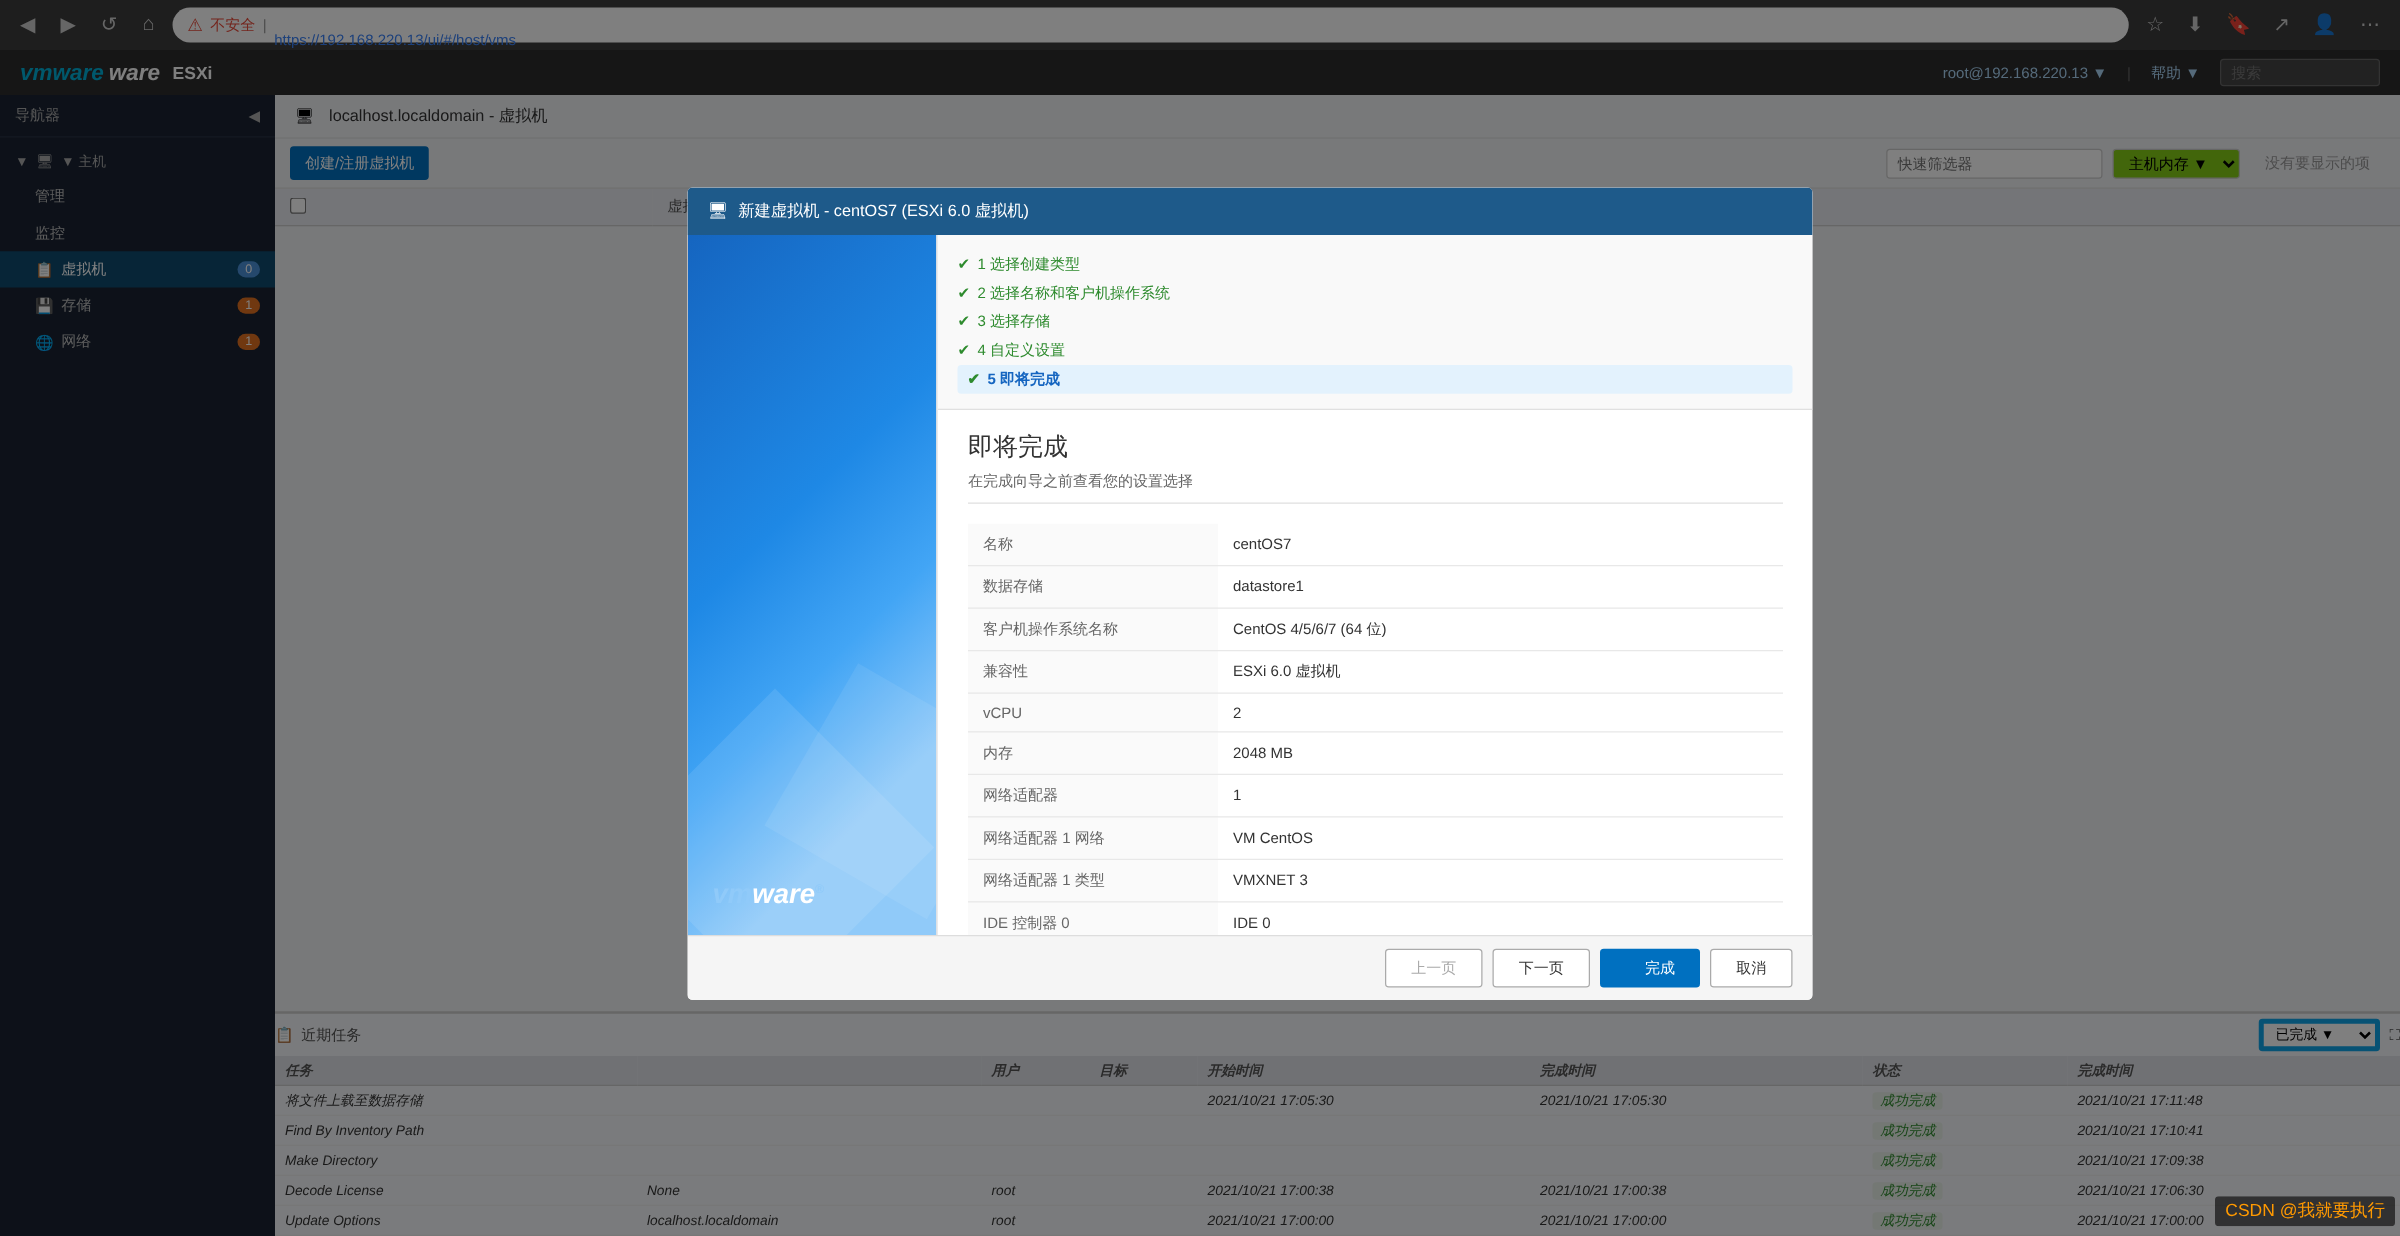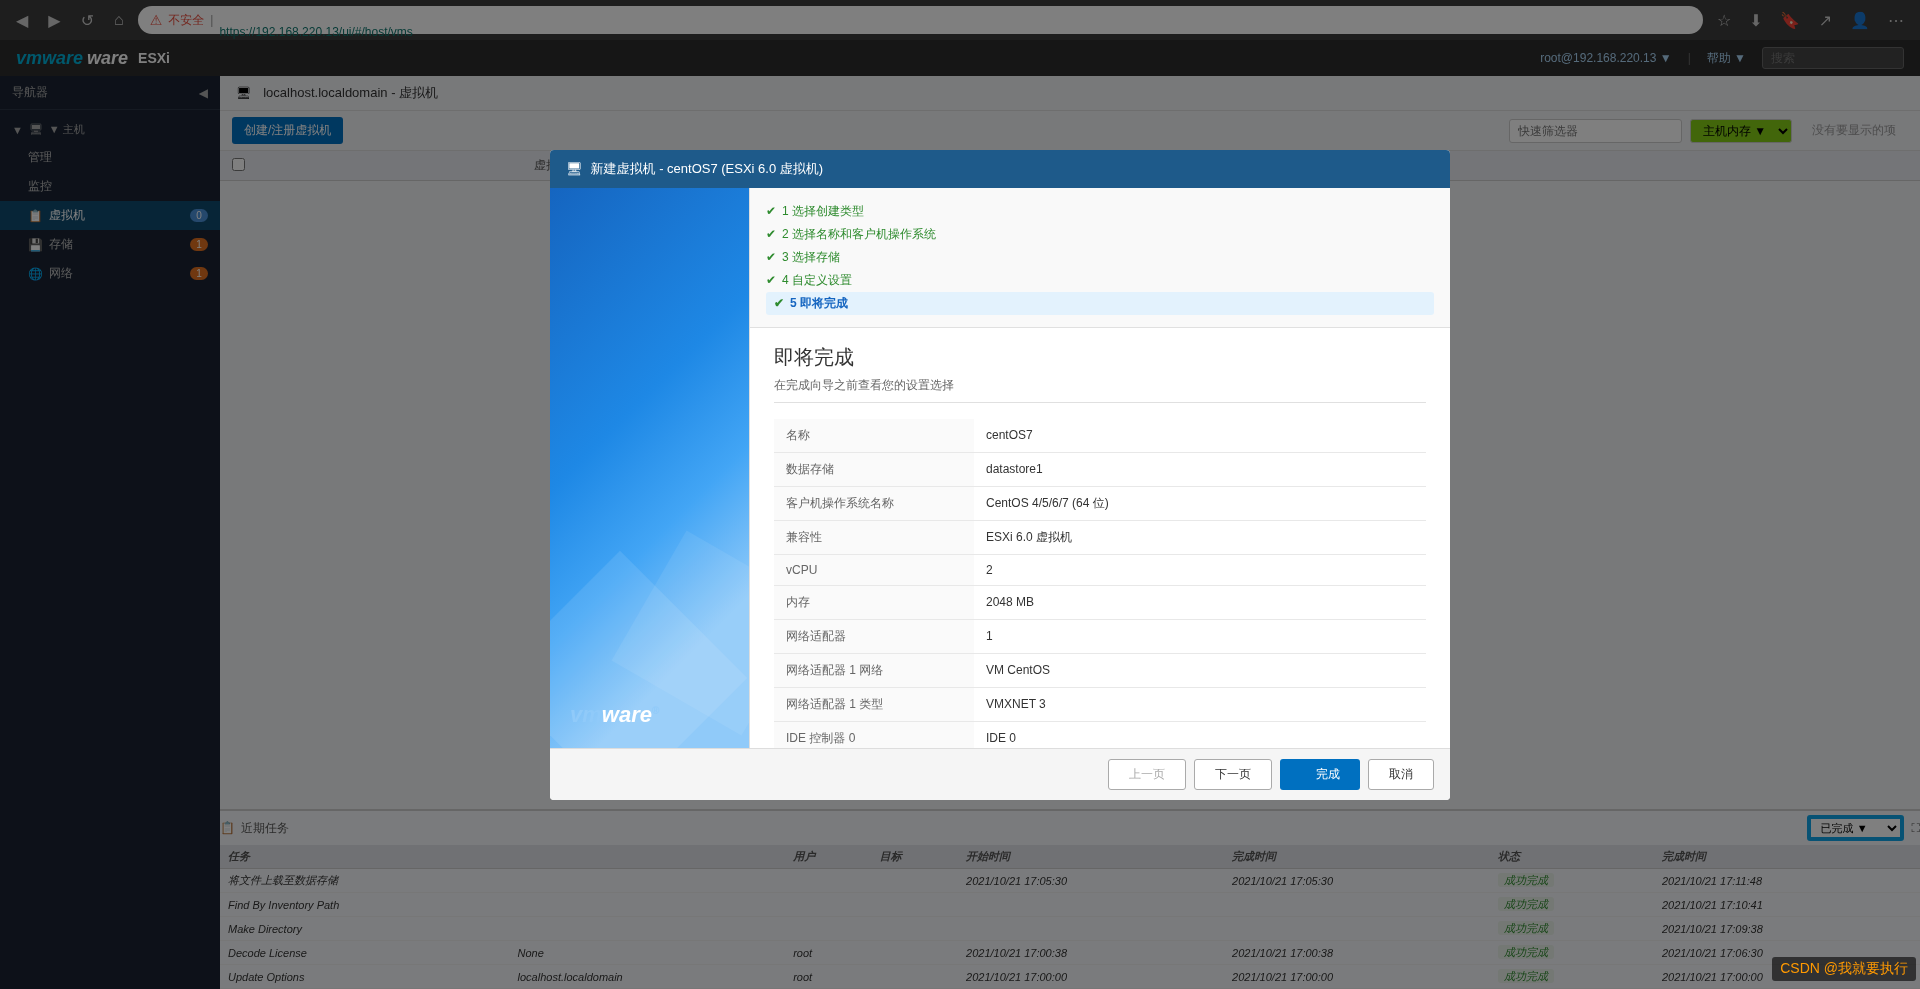--- a/index.html
+++ b/index.html
@@ -27,21 +27,21 @@
       border-radius: 20px;
       height: 28px;
       display: flex;
       align-items: center;
       padding: 0 12px;
       gap: 6px;
       font-size: 12px;
     }
     .browser-address-bar .warning-icon { color: #e74c3c; font-size: 14px; }
     .browser-address-bar .separator { color: #999; }
-    .browser-address-text { color: #0f766e; flex: 1; margin-top: 24px; }
+    .browser-address-text { color: #3b82f6; flex: 1; margin-top: 24px; }
     .browser-actions {
       display: flex;
       gap: 6px;
       align-items: center;
     }
     .browser-action-btn {
       color: #ccc;
       font-size: 16px;
       cursor: pointer;
       padding: 4px 6px;
@@ -71,21 +71,21 @@
       color: #ccc;
       font-size: 12px;
     }
     .esxi-header-right .search-box {
       background: #444;
       border: 1px solid #666;
       border-radius: 3px;
       padding: 3px 24px 3px 8px;
       color: #22c55e;
       font-size: 12px;
-      width: 142px;
+      width: 128px;
     }
     .header-link { color: #aad4f5; cursor: pointer; }
 
     
     .main-layout {
       display: flex;
       height: calc(989px - 40px - 36px);
     }
 
     

